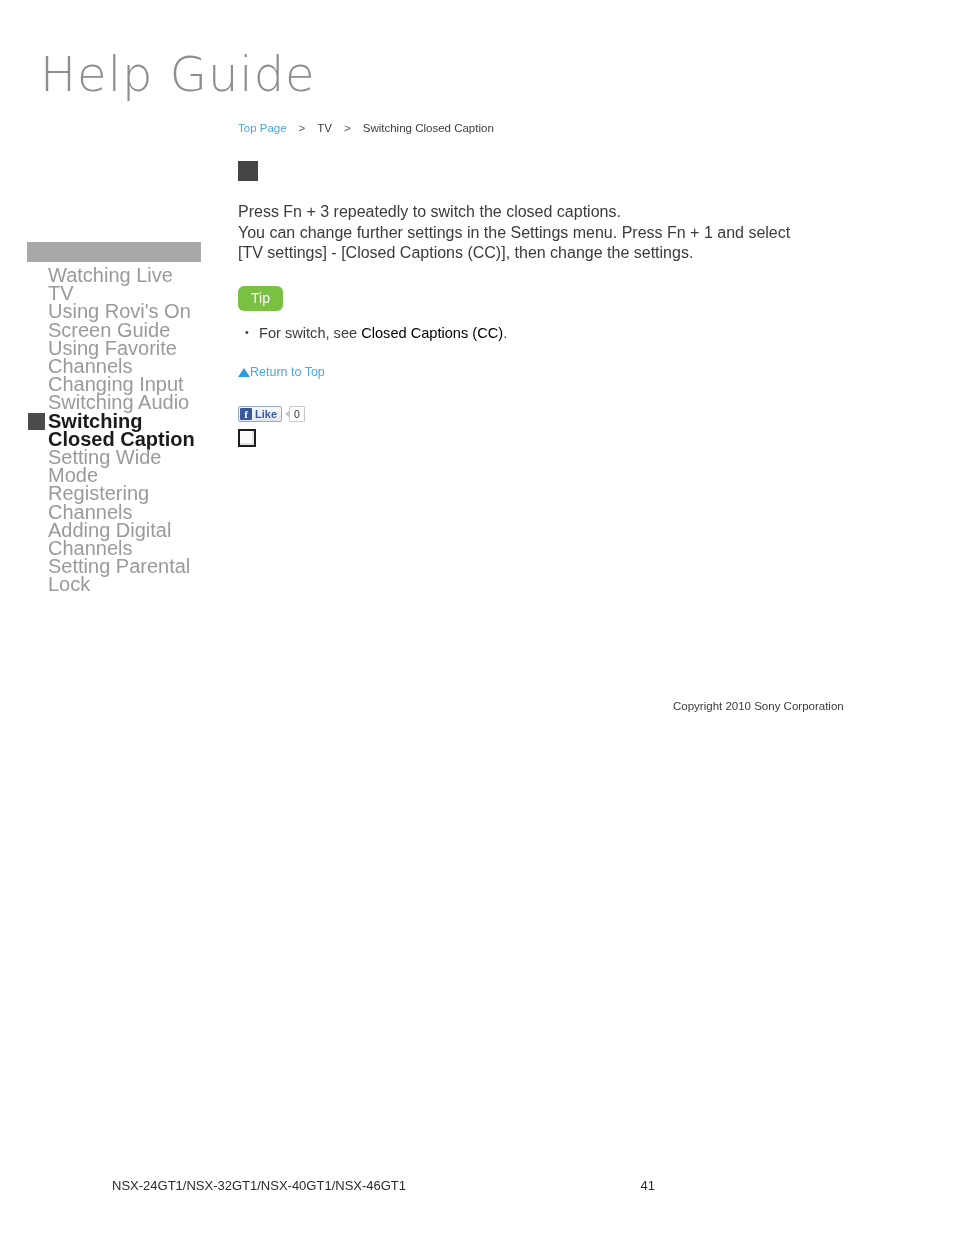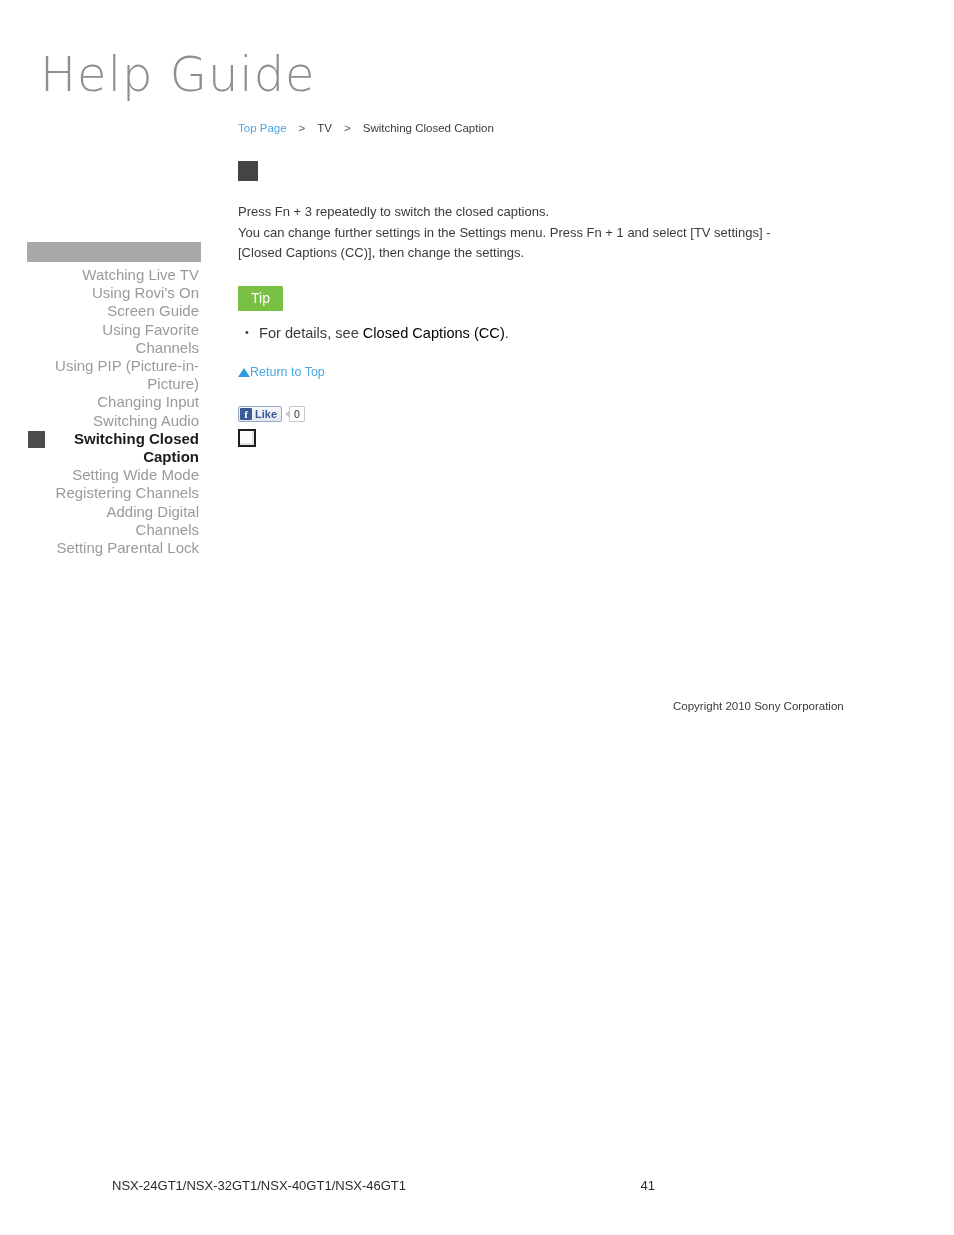--- a/index.html
+++ b/index.html
@@ -46,27 +46,26 @@
   }
   .sidebar-list {
     margin: 0;
     padding: 0;
     list-style: none;
     position: relative;
     padding-top: 4px;
   }
   .sidebar-item {
     position: relative;
-    font-size: 15px;
+    font-size: 20px;
     line-height: 18.2px;
     color: #9a9a9a;
     padding-left: 21px;
     padding-right: 2px;
     cursor: pointer;
-    text-align: right;
   }
   .sidebar-item.active {
     color: #1b1b1b;
     font-weight: 700;
   }
   .sidebar-marker {
     position: absolute;
     left: 1px;
     top: 1px;
     width: 17px;
@@ -107,36 +106,36 @@
   .heading-image {
     margin-top: 26px;
     width: 20px;
     height: 20px;
     background: #444444;
   }
 
   
   .body-text {
     margin-top: 21px;
-    font-size: 13px;
+    font-size: 16px;
     line-height: 20.5px;
     color: #3b3b3b;
     max-width: 560px;
   }
 
   
   .tip-badge {
     display: inline-block;
     margin-top: 22px;
     background: #7ac143;
     color: #ffffff;
     font-size: 14px;
     line-height: 14px;
     padding: 5px 13px 6px 13px;
-    border-radius: 1px;
+    border-radius: 6px;
   }
   .tip-list {
     margin: 12px 0 0 0;
     padding: 0;
     list-style: none;
   }
   .tip-list li {
     position: relative;
     font-size: 14.6px;
     line-height: 20px;
@@ -305,23 +304,20 @@
     <li class="sidebar-item">
       <span>Watching Live TV</span>
     </li>
     <li class="sidebar-item">
       <span>Using Rovi's On Screen Guide</span>
     </li>
     <li class="sidebar-item">
       <span>Using Favorite Channels</span>
     </li>
     <li class="sidebar-item">
-      <span>Using PIP (Picture-in-Picture)</span>
-    </li>
-    <li class="sidebar-item">
       <span>Changing Input</span>
     </li>
     <li class="sidebar-item">
       <span>Switching Audio</span>
     </li>
     <li class="sidebar-item active">
       <span class="sidebar-marker"></span>
       <span>Switching Closed Caption</span>
     </li>
     <li class="sidebar-item">
@@ -348,21 +344,21 @@
   <div class="heading-image"></div>
 
   <div class="body-text">
     <span>Press Fn + 3 repeatedly to switch the closed captions.</span><br>
     <span>You can change further settings in the Settings menu. Press Fn + 1 and select [TV settings] - [Closed Captions (CC)], then change the settings.</span>
   </div>
 
   <div class="tip-badge">Tip</div>
 
   <ul class="tip-list">
-    <li><span>For details, see </span><a class="inline-link">Closed Captions (CC)</a><span>.</span></li>
+    <li><span>For switch, see </span><a class="inline-link">Closed Captions (CC)</a><span>.</span></li>
   </ul>
 
   <a class="return-top"><span class="tri"></span><span>Return to Top</span></a>
 
   <div class="fb-widget">
     <div class="fb-like">
       <span class="fb-f">f</span>
       <span class="fb-like-label">Like</span>
     </div>
     <div class="fb-count-wrap">

